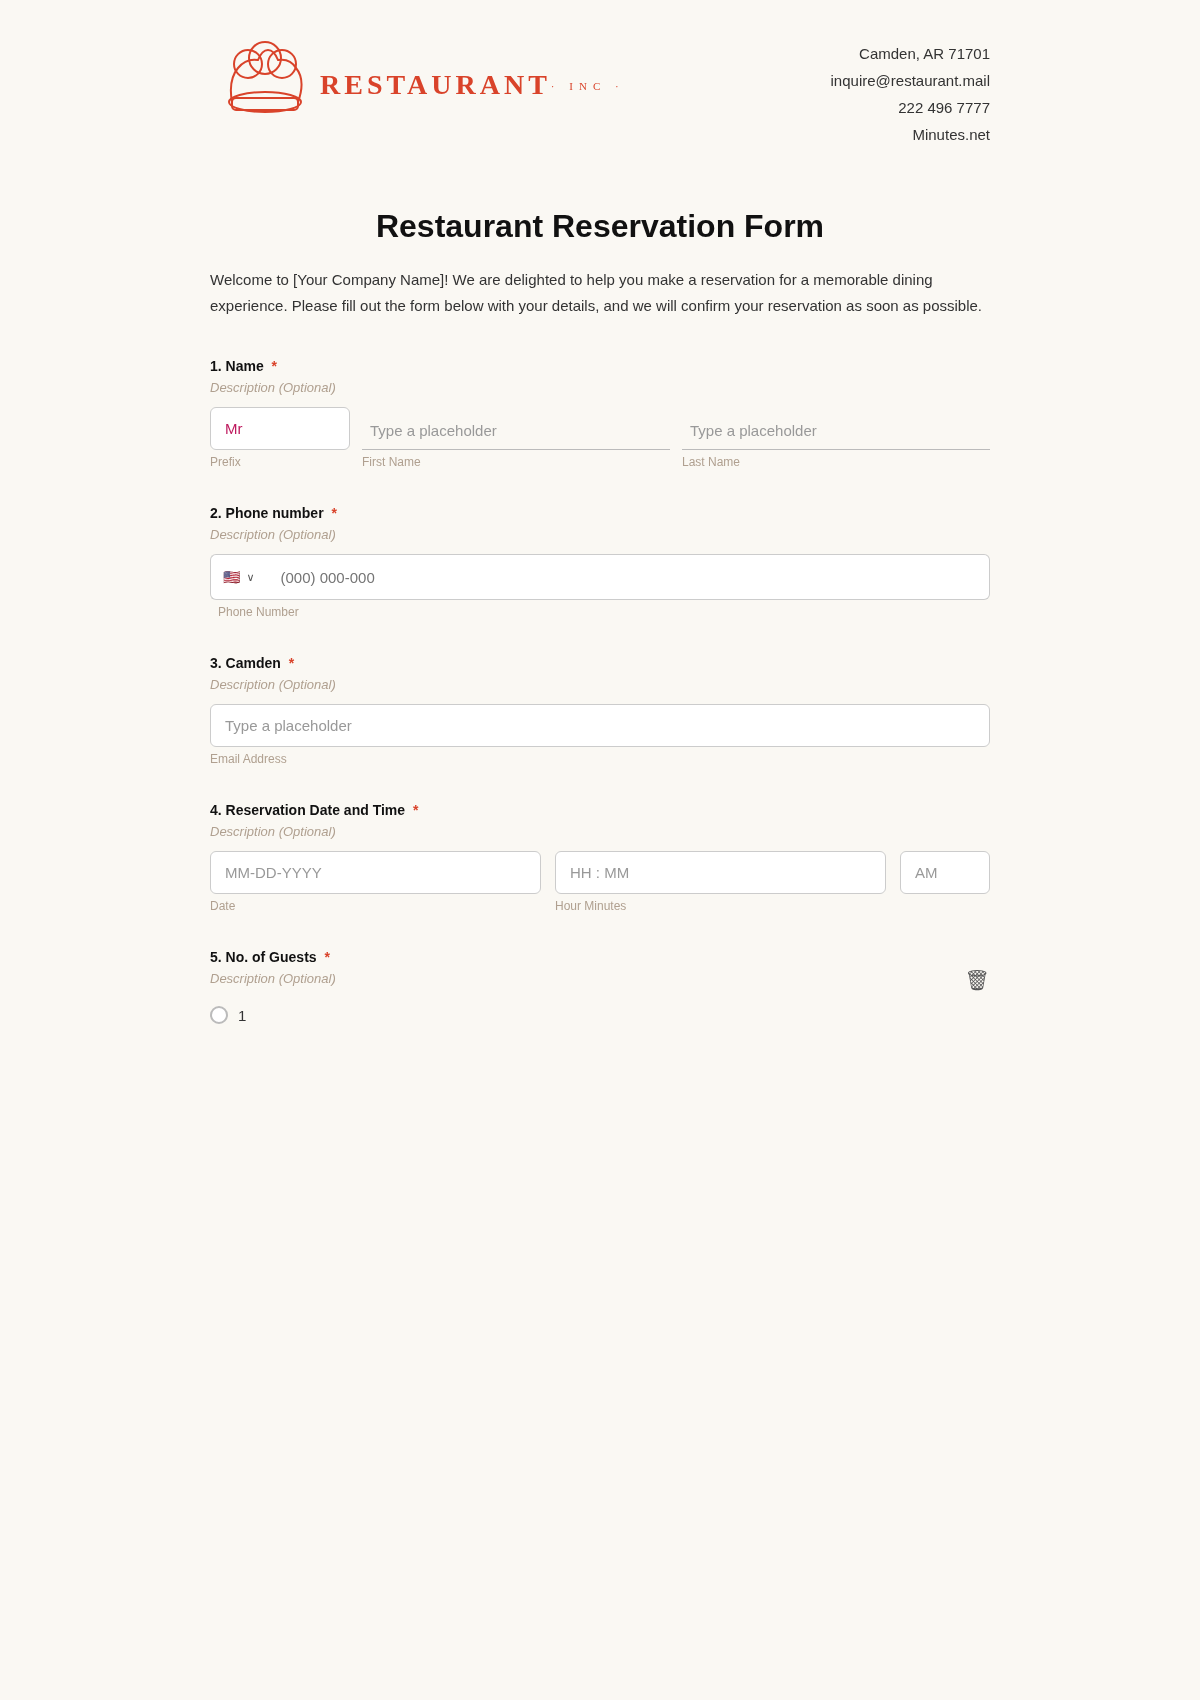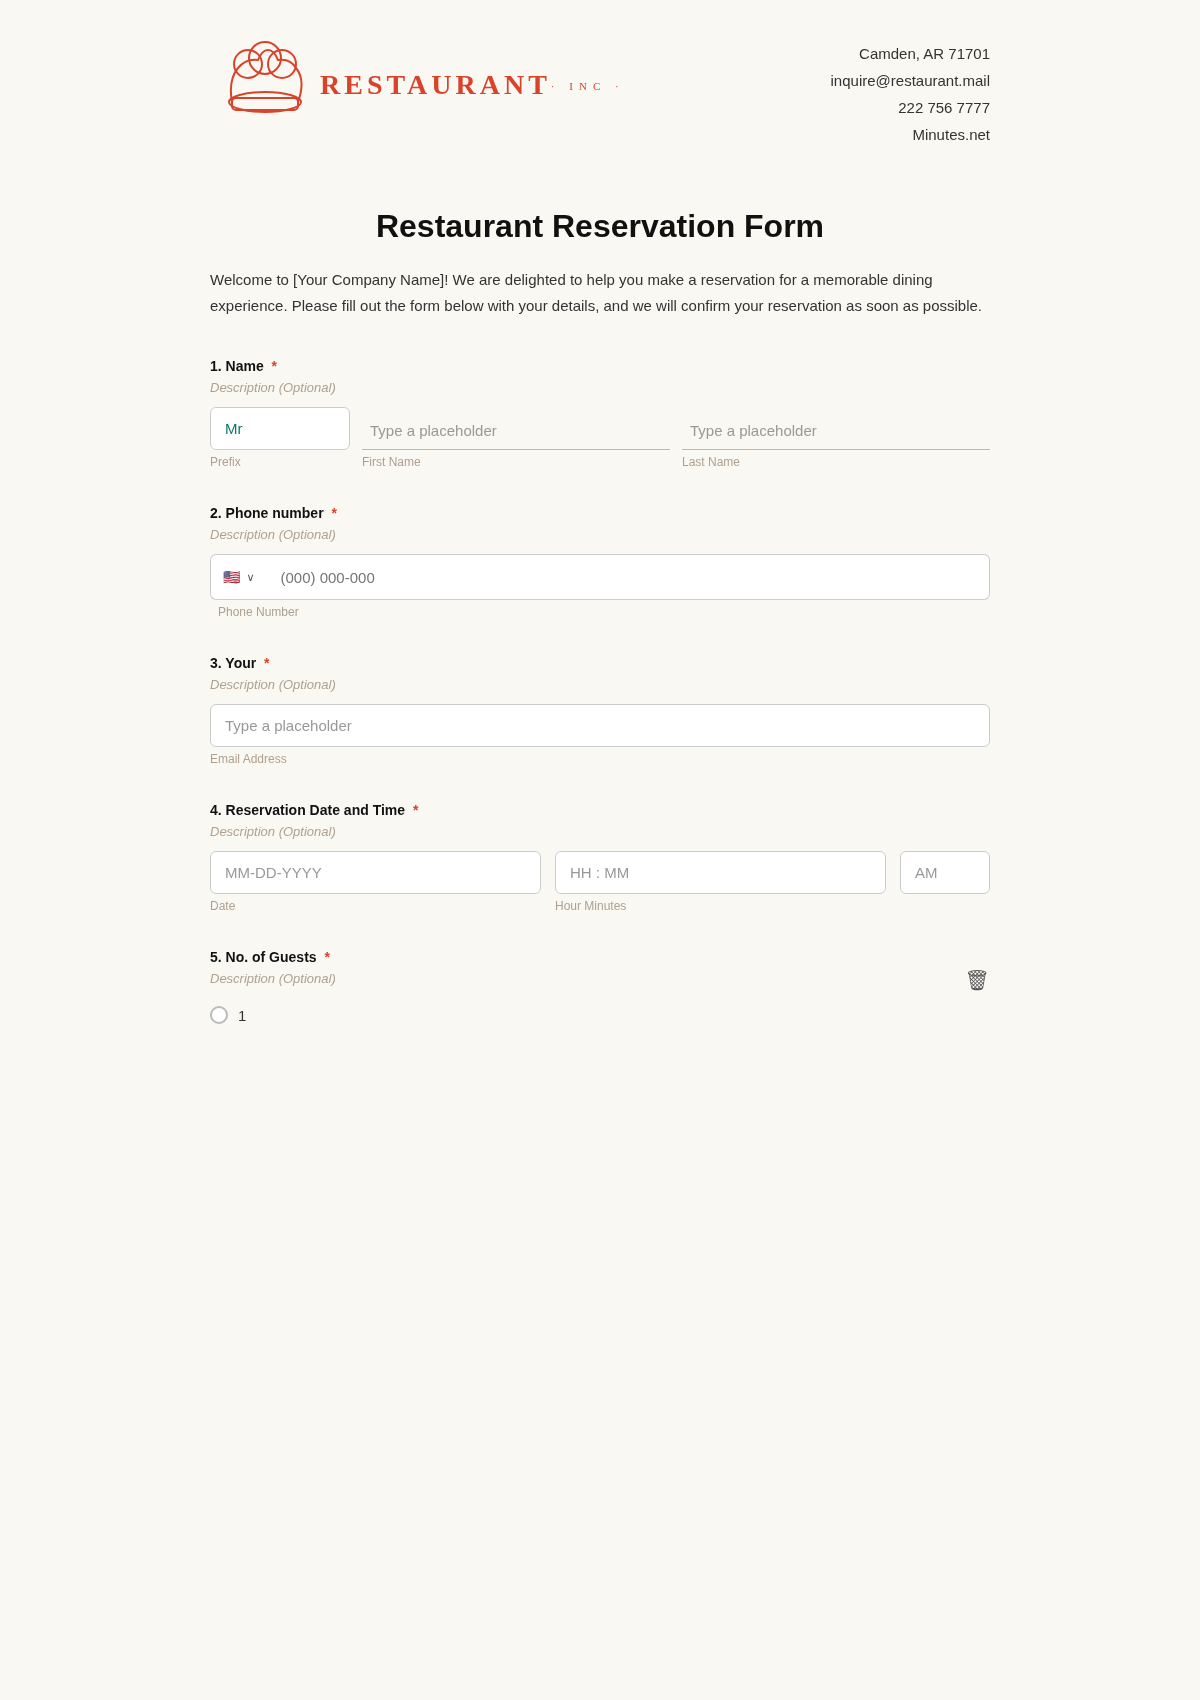--- a/index.html
+++ b/index.html
@@ -122,21 +122,21 @@
 
     .field-group.am-pm {
       flex: 0 0 90px;
     }
 
     .field-input {
       border: none;
       border-bottom: 1.5px solid #bbb;
       background: transparent;
       font-size: 15px;
-      color: #0f766e;
+      color: #be185d;
       padding: 10px 8px;
       outline: none;
       font-family: Arial, sans-serif;
       width: 100%;
     }
 
     .field-input.boxed {
       border: 1.5px solid #ccc;
       border-radius: 6px;
       background: #fff;
@@ -259,21 +259,21 @@
 
         <rect x="22" y="58" width="66" height="12" rx="4" fill="none" stroke="#d9432a" stroke-width="2"></rect>
       </svg>
       <div class="logo-text">RESTAURANT</div>
       <div class="logo-sub">· INC ·</div>
     </div>
 
     <div class="contact-info">
       <div>Camden, AR 71701</div>
       <div>inquire@restaurant.mail</div>
-      <div>222 756 7777</div>
+      <div>222 496 7777</div>
       <div>Minutes.net</div>
     </div>
   </div>
 
   <h1 class="form-title">Restaurant Reservation Form</h1>
   <p class="form-intro">Welcome to [Your Company Name]! We are delighted to help you make a reservation for a memorable dining experience. Please fill out the form below with your details, and we will confirm your reservation as soon as possible.</p>
 
   <div class="form-section">
     <div class="section-label">
       <span>1</span>. 
@@ -310,21 +310,21 @@
         <span class="chevron">∨</span>
       </button>
       <input class="phone-number-input" type="text" placeholder="(000) 000-000" style="">
     </div>
     <div class="field-sublabel" style="margin-left: 8px; margin-top: 5px;">Phone Number</div>
   </div>
 
   <div class="form-section">
     <div class="section-label">
       <span>3</span>. 
-      <span>Your</span>
+      <span>Camden</span>
       <span class="required">*</span>
     </div>
     <div class="section-desc">Description (Optional)</div>
     <input class="field-input boxed" type="text" placeholder="Type a placeholder" style="width: 100%;">
     <div class="field-sublabel" style="margin-top: 5px;">Email Address</div>
   </div>
 
   <div class="form-section">
     <div class="section-label">
       <span>4</span>. 

